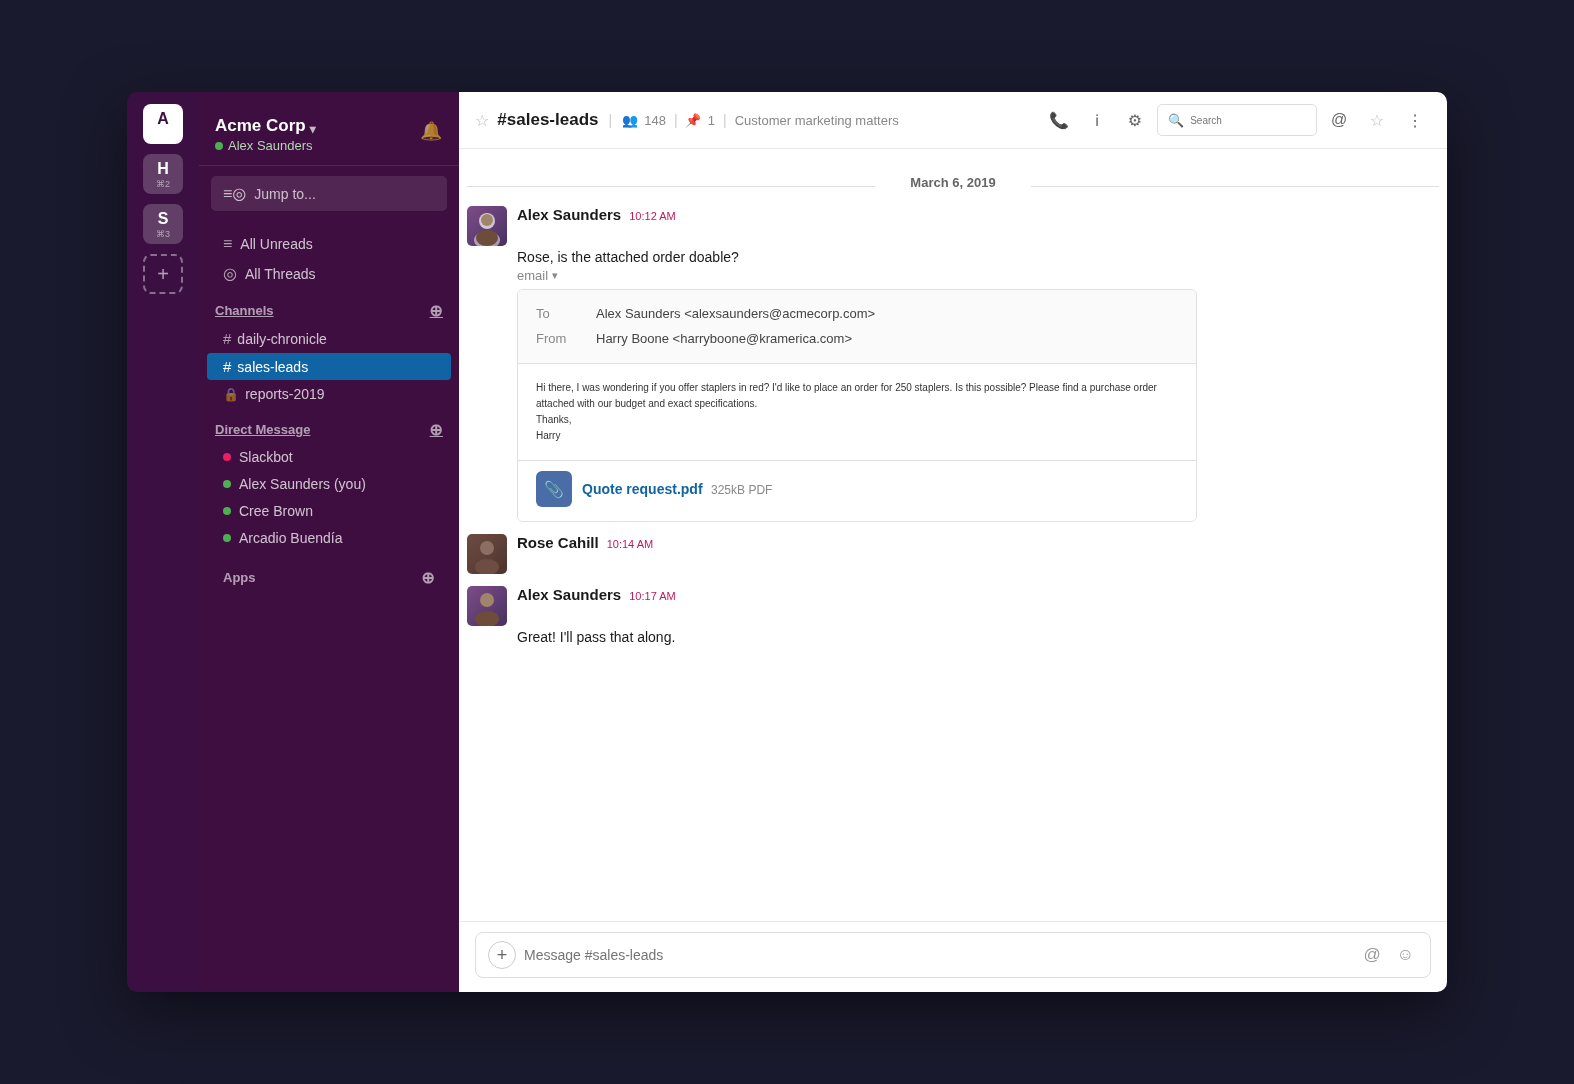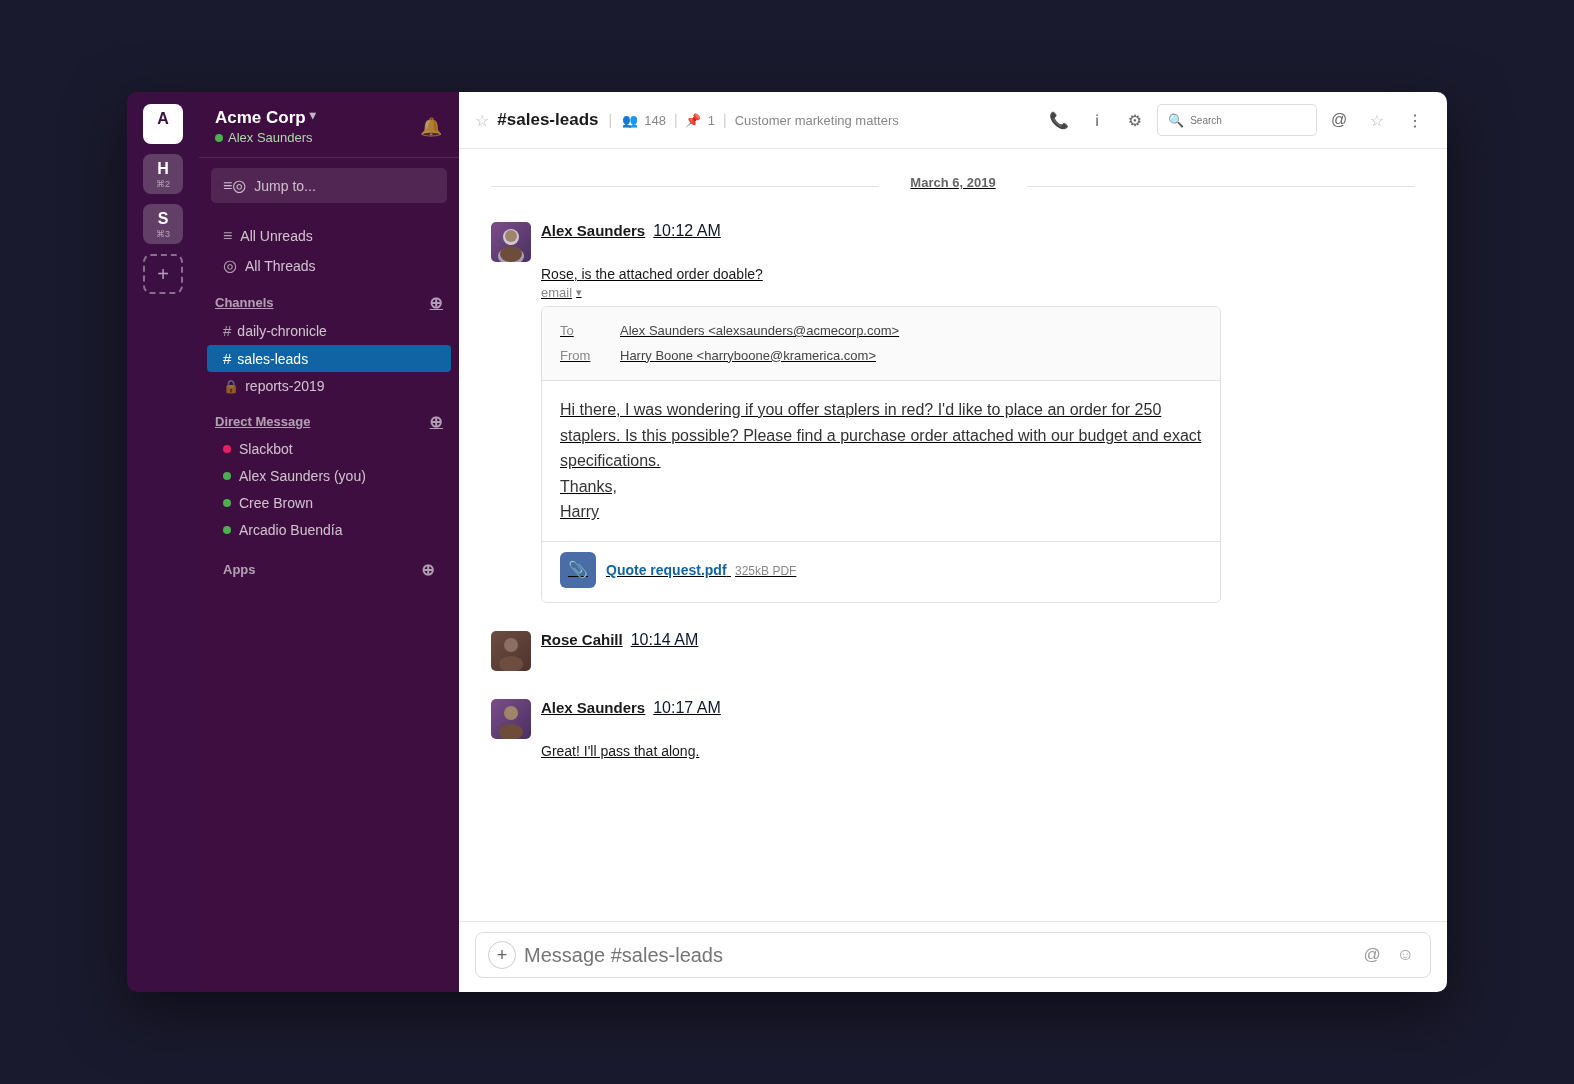--- a/index.html
+++ b/index.html
@@ -81,22 +81,23 @@
       display: flex;
       align-items: center;
       justify-content: space-between;
       border-bottom: 1px solid rgba(255,255,255,0.1);
     }
     .sidebar-workspace-name {
       font-size: 17px;
       font-weight: 700;
       color: #fff;
       display: flex;
-      align-items: flex-start;
+      align-items: flex-end;
       gap: 4px;
+      margin-top: 8px;
     }
     .sidebar-workspace-name .chevron {
       font-size: 12px;
       color: rgba(255,255,255,0.7);
     }
     .sidebar-user-status {
       font-size: 13px;
       color: #b0d6b0;
       display: flex;
       align-items: center;
@@ -276,25 +277,24 @@
       outline: none;
       font-size: 10px;
       color: #a21caf;
       width: 120px;
       background: transparent;
     }
 
     .chat-messages {
       flex: 1;
       overflow-y: auto;
-      padding: 16px 32px;
+      padding: 16px 8px;
       display: flex;
       flex-direction: column;
-      gap: 16px;
-      text-decoration: underline;
+      gap: 0;
     }
     .date-divider {
       text-align: center;
       font-size: 13px;
       color: #666;
       font-weight: 600;
       padding: 10px 0 16px;
       position: relative;
     }
     .date-divider::before, .date-divider::after {
@@ -339,22 +339,22 @@
       align-items: baseline;
       gap: 8px;
       margin-bottom: 4px;
     }
     .message-author {
       font-size: 15px;
       font-weight: 700;
       color: #1a1a1a;
     }
     .message-time {
-      font-size: 16px;
-      color: #0f172a;
+      font-size: 11px;
+      color: #be185d;
     }
     .message-text {
       font-size: 14px;
       color: #1a1a1a;
       line-height: 1.5;
       margin-top: 24px;
     }
 
     
     .email-label-row {
@@ -388,21 +388,21 @@
       line-height: 1.5;
     }
     .email-field-label {
       width: 60px;
       color: #888;
       flex-shrink: 0;
     }
     .email-subject-value { font-weight: 700; }
     .email-body {
       padding: 16px 18px;
-      font-size: 16px;
+      font-size: 10px;
       color: #333;
       line-height: 1.6;
       background: #fff;
     }
     .email-attachment {
       padding: 10px 18px 14px;
       border-top: 1px solid #e0e0e0;
       background: #fff;
       display: flex;
       align-items: center;
@@ -451,21 +451,21 @@
       align-items: center;
       justify-content: center;
       color: #666;
       font-size: 18px;
       flex-shrink: 0;
     }
     .message-input-field {
       flex: 1;
       border: none;
       outline: none;
-      font-size: 20px;
+      font-size: 14px;
       color: #888;
       background: transparent;
     }
     .input-action-btn {
       color: #999;
       font-size: 17px;
       cursor: pointer;
       padding: 2px 4px;
     }
 

